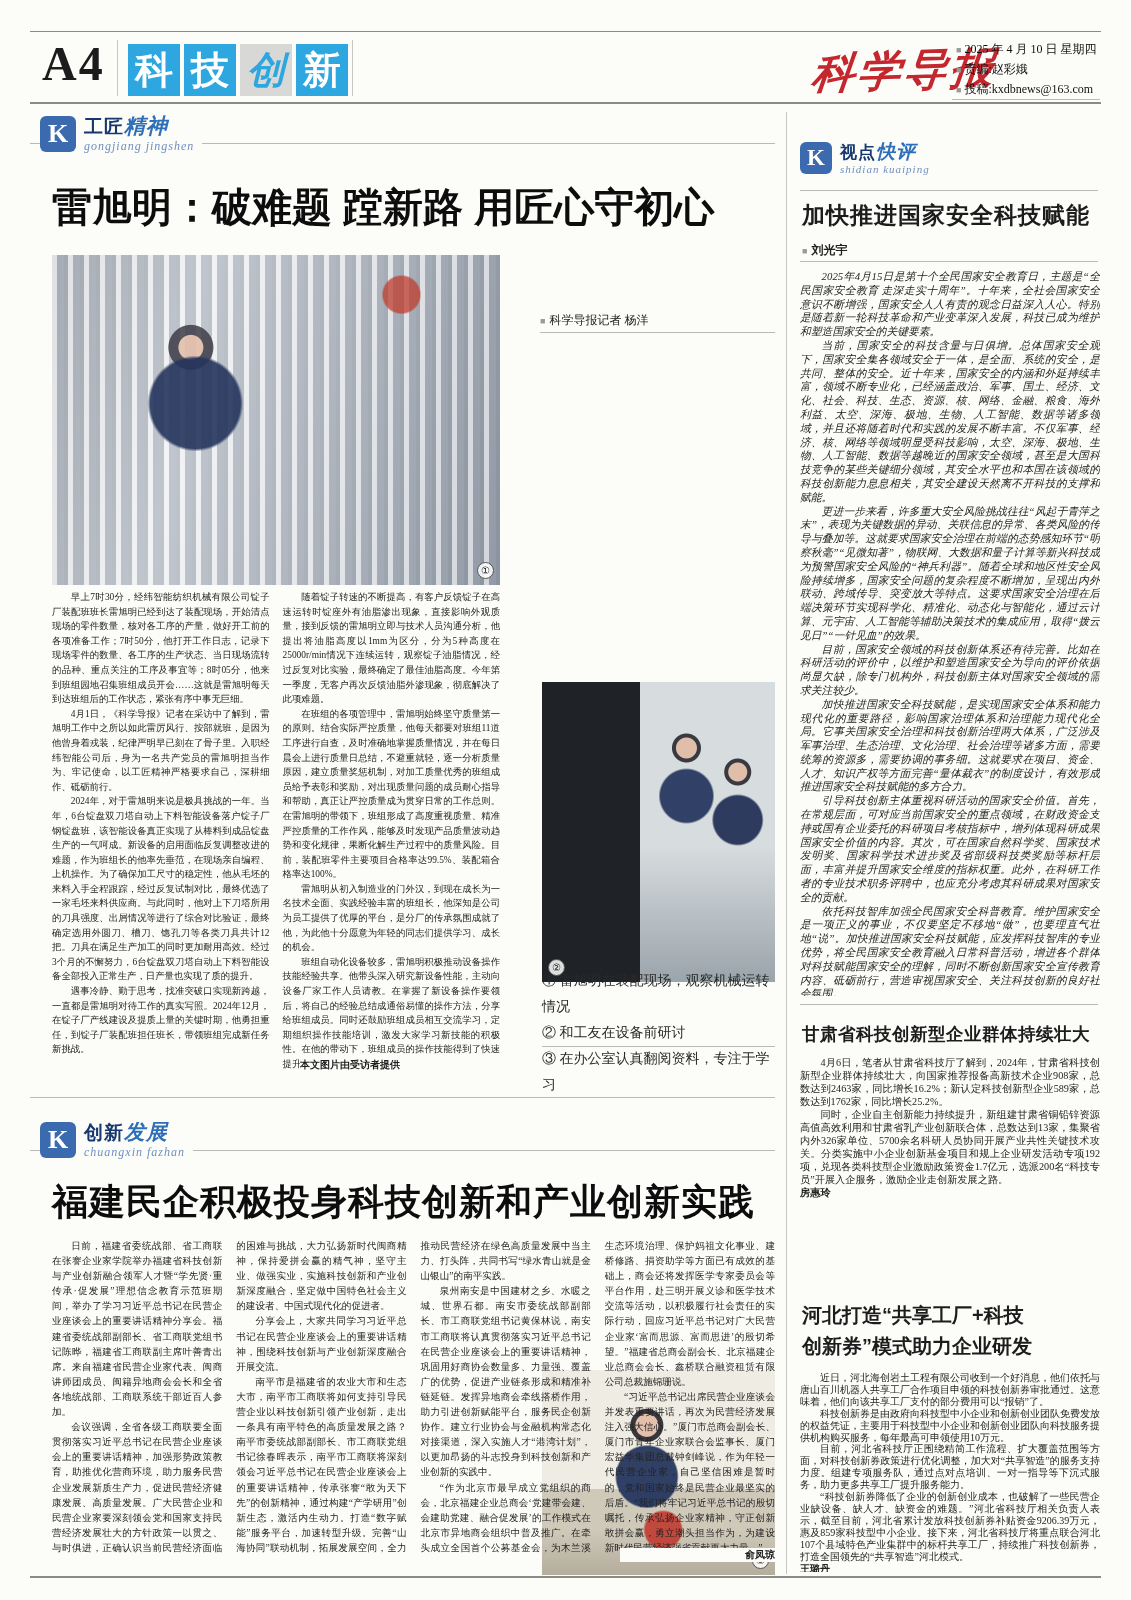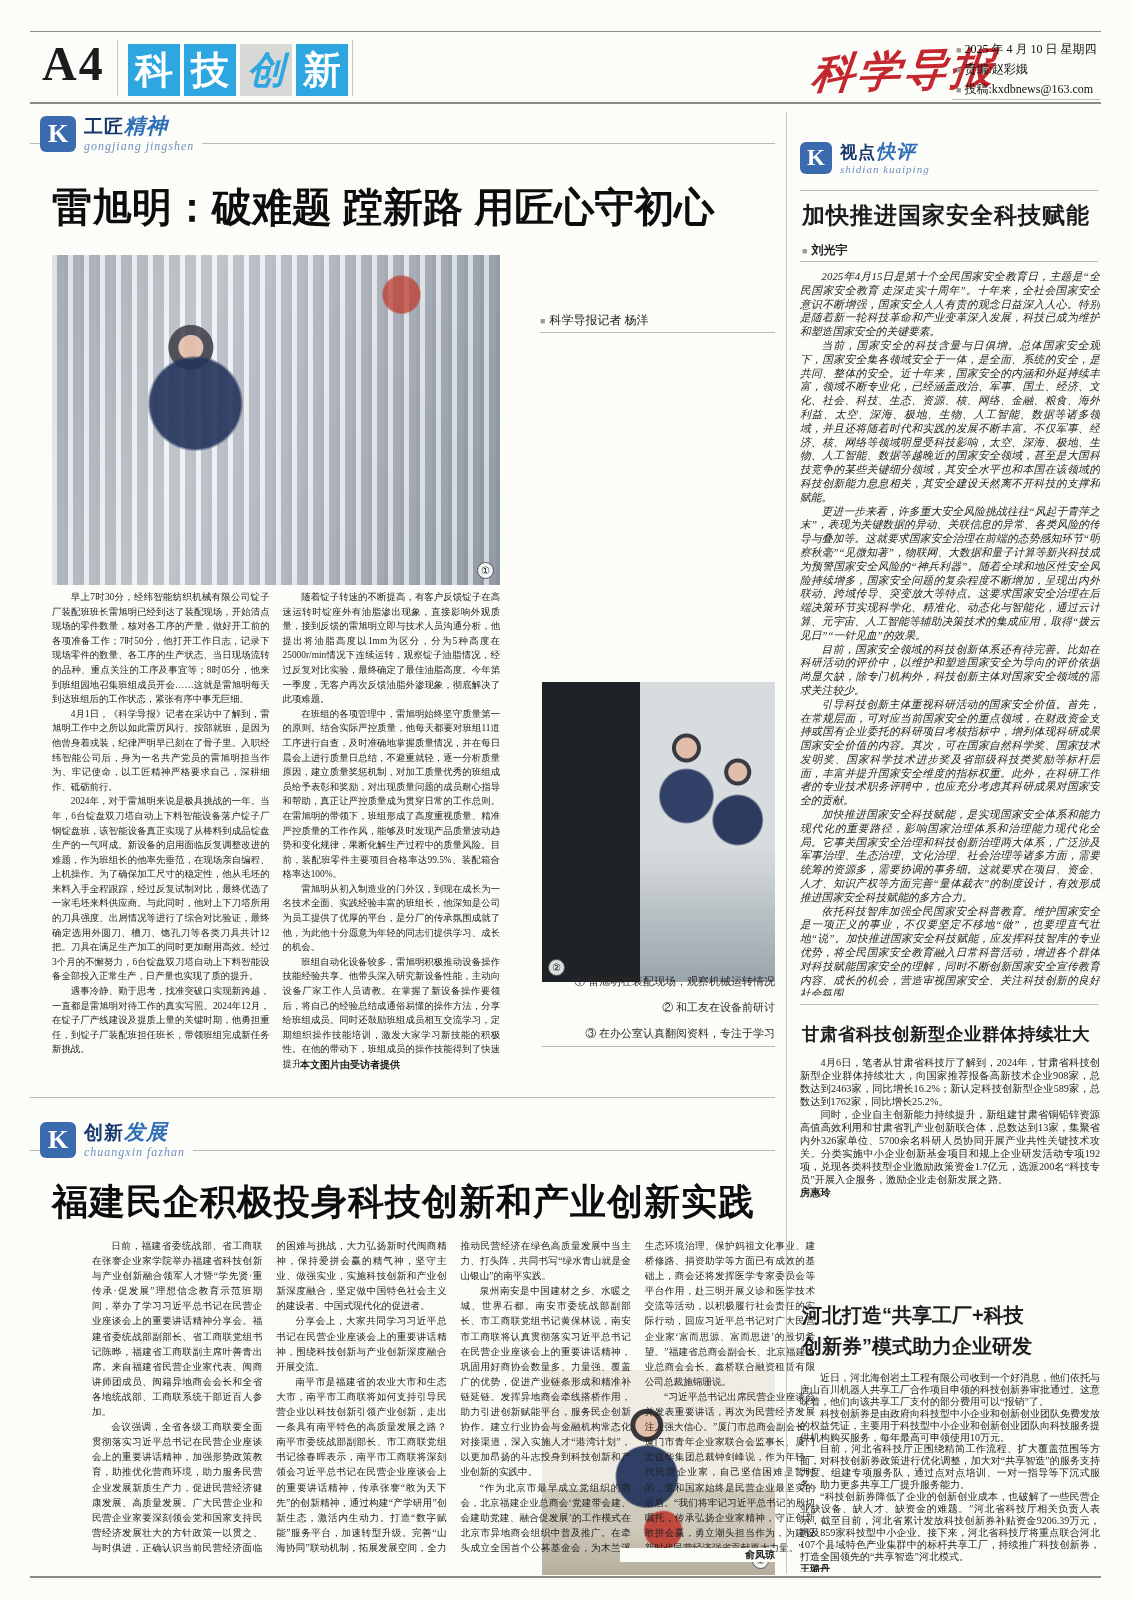--- a/index.html
+++ b/index.html
@@ -29,21 +29,21 @@
   
   .lead-headline{font-family:"Liberation Sans","DejaVu Sans",sans-serif;font-weight:bold;font-size:40px;
                  letter-spacing:0px;color:#0d0d0d;white-space:nowrap;}
   .byline{font-size:12px;color:#222;}
   .byline .sq{color:#9a9a96;font-size:9px;margin-right:4px;}
   .smallbody{font-size:9.4px;line-height:14.6px;text-align:justify;color:#222;}
   .smallbody p{margin:0;text-indent:2em;}
   .cols2{column-count:2;column-gap:13px;column-fill:auto;height:482px;overflow:hidden;}
   .cols4{column-count:4;column-gap:14px;column-fill:auto;height:332px;overflow:hidden;}
   .credit{font-size:10px;font-weight:bold;text-align:left;background:#fcfcf9;}
-  .caption{font-size:11px;line-height:26px;color:#2a2a2a;text-align:right;}
+  .caption{font-size:14px;line-height:26px;color:#2a2a2a;}
   .photo{position:relative;overflow:hidden;background:#c9ced4;}
   .plabel{position:absolute;width:15px;height:15px;border-radius:50%;background:rgba(255,255,255,.85);
           border:1px solid #555;color:#222;font-size:10px;line-height:15px;text-align:center;}
   .photo1{background:
      radial-gradient(circle 60px at 32% 45%, rgba(36,52,92,.9) 0 45px, rgba(36,52,92,0) 48px),
      radial-gradient(circle 24px at 31% 28%, rgba(228,190,170,.9) 0 12px, rgba(60,60,70,.85) 13px 22px, transparent 23px),
      radial-gradient(circle 40px at 78% 12%, rgba(190,60,45,.75) 0 18px, transparent 20px),
      repeating-linear-gradient(90deg, rgba(255,255,255,.55) 0 5px, rgba(130,140,155,.35) 5px 12px, rgba(90,100,115,.25) 12px 16px),
      linear-gradient(100deg,#b8bcc2,#e2e5e9 30%,#c7ccd3 60%,#9aa2ad);}
   .photo2{background:
@@ -64,21 +64,21 @@
   .vp-body p{margin:0;text-indent:2em;}
   .sub-headline{font-family:"Liberation Sans",sans-serif;font-weight:bold;font-size:17.5px;letter-spacing:.5px;white-space:nowrap;}
   .hb-headline{font-family:"Liberation Sans",sans-serif;font-weight:bold;font-size:20px;line-height:31px;white-space:pre-line;}
   .news-sm{font-size:10.2px;line-height:13px;text-align:justify;color:#222;}
   .news-sm p{margin:0;text-indent:2em;}
   .news-xs{font-size:10px;line-height:11.9px;text-align:justify;color:#222;}
   .news-xs p{margin:0;text-indent:2em;}
   .sig{text-align:left;font-weight:bold;text-indent:0 !important;}
   
   .fj-headline{font-family:"Liberation Sans",sans-serif;font-weight:bold;font-size:36px;letter-spacing:1px;white-space:nowrap;color:#0d0d0d;}
-  .fj-body{font-size:9.6px;line-height:15.1px;text-align:justify;color:#222;margin-left:40px;}
+  .fj-body{font-size:9.6px;line-height:15.1px;text-align:justify;color:#222;}
   .fj-body p{margin:0;text-indent:2em;}
   .fj-sig{font-size:10px;font-weight:bold;text-align:right;background:#fcfcf9;}
 </style>
 </head>
 <body>
 
 <div class="page">
 
   <div class="abs rule" style="left:30px;top:31px;width:1071px;height:1px;"></div>
   <div class="abs a4" style="left:42px;top:36px;">A4</div>
@@ -188,23 +188,23 @@
   <div class="abs byline" style="left:802px;top:242px;width:296px;font-weight:bold;">
     <span class="sq">■</span><span>刘光宇</span>
   </div>
   <div class="abs hairline" style="left:800px;top:261px;width:298px;"></div>
 
   <div class="abs vp-body" style="left:800px;top:270px;width:300px;height:726px;overflow:hidden;">
     <p>2025年4月15日是第十个全民国家安全教育日，主题是“全民国家安全教育 走深走实十周年”。十年来，全社会国家安全意识不断增强，国家安全人人有责的观念日益深入人心。特别是随着新一轮科技革命和产业变革深入发展，科技已成为维护和塑造国家安全的关键要素。</p>
     <p>当前，国家安全的科技含量与日俱增。总体国家安全观下，国家安全集各领域安全于一体，是全面、系统的安全，是共同、整体的安全。近十年来，国家安全的内涵和外延持续丰富，领域不断专业化，已经涵盖政治、军事、国土、经济、文化、社会、科技、生态、资源、核、网络、金融、粮食、海外利益、太空、深海、极地、生物、人工智能、数据等诸多领域，并且还将随着时代和实践的发展不断丰富。不仅军事、经济、核、网络等领域明显受科技影响，太空、深海、极地、生物、人工智能、数据等越晚近的国家安全领域，甚至是大国科技竞争的某些关键细分领域，其安全水平也和本国在该领域的科技创新能力息息相关，其安全建设天然离不开科技的支撑和赋能。</p>
     <p>更进一步来看，许多重大安全风险挑战往往“风起于青萍之末”，表现为关键数据的异动、关联信息的异常、各类风险的传导与叠加等。这就要求国家安全治理在前端的态势感知环节“明察秋毫”“见微知著”，物联网、大数据和量子计算等新兴科技成为预警国家安全风险的“神兵利器”。随着全球和地区性安全风险持续增多，国家安全问题的复杂程度不断增加，呈现出内外联动、跨域传导、突变放大等特点。这要求国家安全治理在后端决策环节实现科学化、精准化、动态化与智能化，通过云计算、元宇宙、人工智能等辅助决策技术的集成应用，取得“拨云见日”“一针见血”的效果。</p>
     <p>目前，国家安全领域的科技创新体系还有待完善。比如在科研活动的评价中，以维护和塑造国家安全为导向的评价依据尚显欠缺，除专门机构外，科技创新主体对国家安全领域的需求关注较少。</p>
+    <p>加快推进国家安全科技赋能，是实现国家安全体系和能力现代化的重要路径，影响国家治理体系和治理能力现代化全局。它事关国家安全治理和科技创新治理两大体系，广泛涉及军事治理、生态治理、文化治理、社会治理等诸多方面，需要统筹的资源多，需要协调的事务细。这就要求在项目、资金、人才、知识产权等方面完善“量体裁衣”的制度设计，有效形成推进国家安全科技赋能的多方合力。</p>
     <p>引导科技创新主体重视科研活动的国家安全价值。首先，在常规层面，可对应当前国家安全的重点领域，在财政资金支持或国有企业委托的科研项目考核指标中，增列体现科研成果国家安全价值的内容。其次，可在国家自然科学奖、国家技术发明奖、国家科学技术进步奖及省部级科技类奖励等标杆层面，丰富并提升国家安全维度的指标权重。此外，在科研工作者的专业技术职务评聘中，也应充分考虑其科研成果对国家安全的贡献。</p>
-    <p>加快推进国家安全科技赋能，是实现国家安全体系和能力现代化的重要路径，影响国家治理体系和治理能力现代化全局。它事关国家安全治理和科技创新治理两大体系，广泛涉及军事治理、生态治理、文化治理、社会治理等诸多方面，需要统筹的资源多，需要协调的事务细。这就要求在项目、资金、人才、知识产权等方面完善“量体裁衣”的制度设计，有效形成推进国家安全科技赋能的多方合力。</p>
-    <p>依托科技智库加强全民国家安全科普教育。维护国家安全是一项正义的事业，不仅要坚定不移地“做”，也要理直气壮地“说”。加快推进国家安全科技赋能，应发挥科技智库的专业优势，将全民国家安全教育融入日常科普活动，增进各个群体对科技赋能国家安全的理解，同时不断创新国家安全宣传教育内容、成长的机会，营造审视国家安全、关注科技创新的良好社会氛围。</p>
+    <p>依托科技智库加强全民国家安全科普教育。维护国家安全是一项正义的事业，不仅要坚定不移地“做”，也要理直气壮地“说”。加快推进国家安全科技赋能，应发挥科技智库的专业优势，将全民国家安全教育融入日常科普活动，增进各个群体对科技赋能国家安全的理解，同时不断创新国家安全宣传教育内容、砥砺前行，营造审视国家安全、关注科技创新的良好社会氛围。</p>
 
   </div>
 
   <div class="abs hairline" style="left:800px;top:1004px;width:298px;"></div>
 
   <div class="abs sub-headline" style="left:802px;top:1022px;width:298px;">甘肃省科技创新型企业群体持续壮大</div>
   <div class="abs news-sm" style="left:800px;top:1056px;width:300px;height:238px;overflow:hidden;">
     <p>4月6日，笔者从甘肃省科技厅了解到，2024年，甘肃省科技创新型企业群体持续壮大，向国家推荐报备高新技术企业908家，总数达到2463家，同比增长16.2%；新认定科技创新型企业589家，总数达到1762家，同比增长25.2%。</p>
     <p>同时，企业自主创新能力持续提升，新组建甘肃省铜铅锌资源高值高效利用和甘肃省乳产业创新联合体，总数达到13家，集聚省内外326家单位、5700余名科研人员协同开展产业共性关键技术攻关。分类实施中小企业创新基金项目和规上企业研发活动专项192项，兑现各类科技型企业激励政策资金1.7亿元，选派200名“科技专员”开展入企服务，激励企业走创新发展之路。</p>
     <p class="sig">房惠玲</p>

